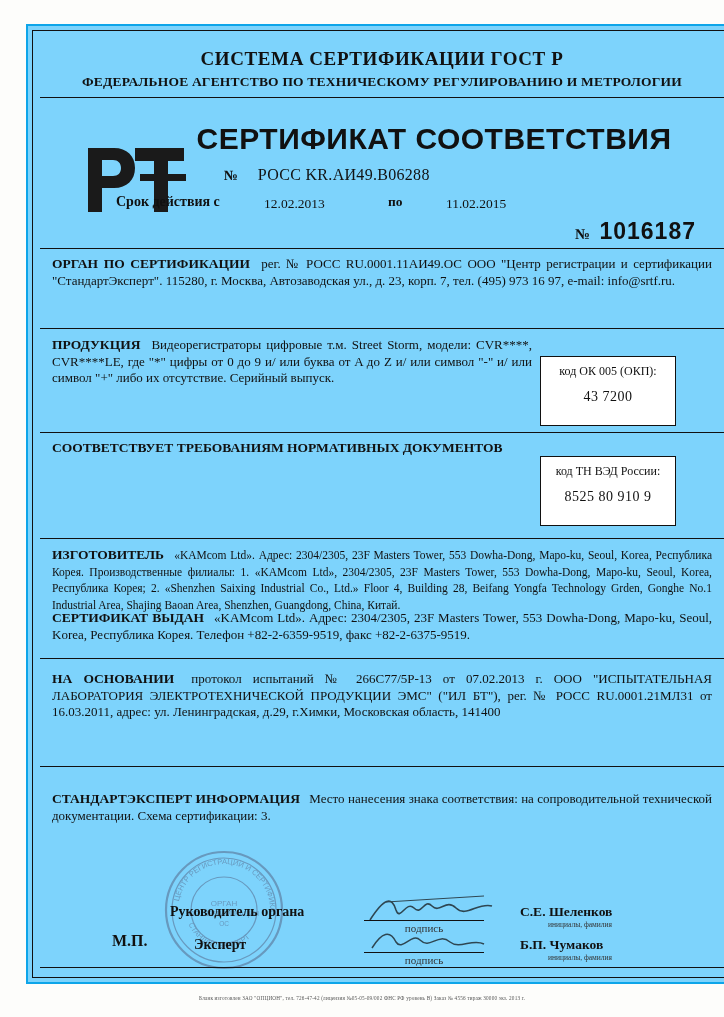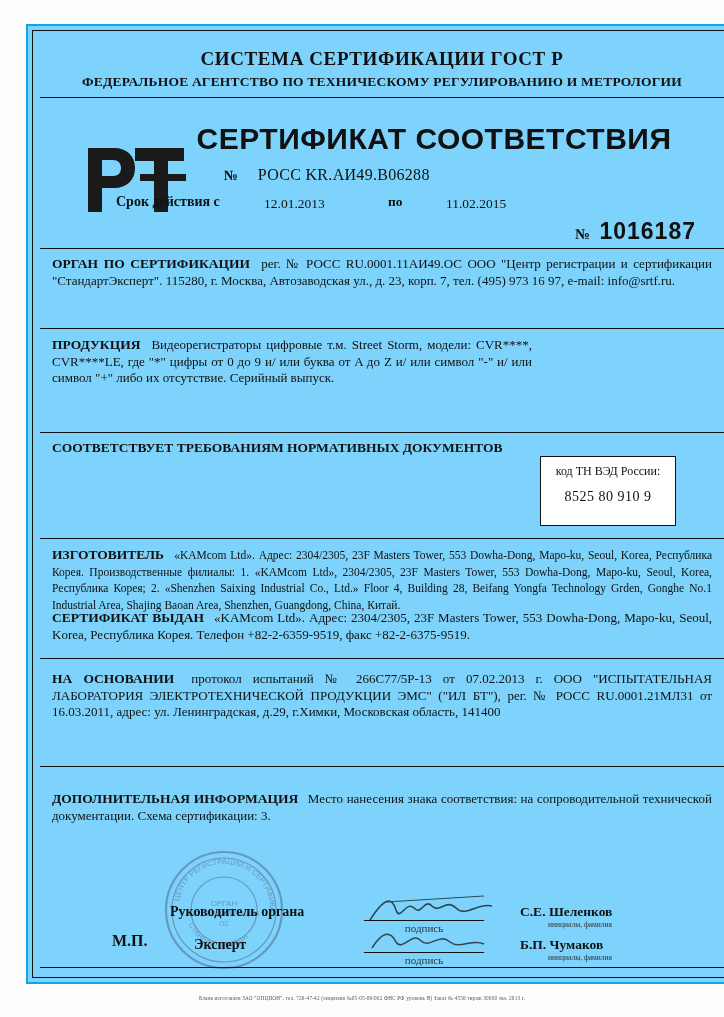--- a/index.html
+++ b/index.html
@@ -246,41 +246,45 @@
       </svg>
     </div>
 
     <div class="numrow">
       <span class="nsym">№</span>
       <span class="nval">РОСС KR.АИ49.В06288</span>
     </div>
 
     <div class="validrow">
       <span class="lbl">Срок действия с</span>
-      <span class="d1">12.01.2013</span>
+      <span class="d1">12.02.2013</span>
       <span class="po">по</span>
       <span class="d2">11.02.2015</span>
     </div>
 
     <div class="bignum">
       <span>№</span>
       <span class="bigval">1016187</span>
     </div>
 
     <div class="hr" style="top:222px;"></div>
     <div class="sec" style="left:24px; right:24px; top:229px;">
       <b class="lbl">ОРГАН ПО СЕРТИФИКАЦИИ</b>
       <span style="margin-left:6px;">рег. № РОСС RU.0001.11АИ49.ОС ООО "Центр регистрации и сертификации "СтандартЭксперт". 115280, г. Москва, Автозаводская ул., д. 23, корп. 7, тел. (495) 973 16 97, e-mail: info@srtf.ru.</span>
     </div>
 
     <div class="hr" style="top:302px;"></div>
     <div class="sec" style="left:24px; width:480px; top:310px;">
       <b class="lbl">ПРОДУКЦИЯ</b>
       <span style="margin-left:6px;">Видеорегистраторы цифровые т.м. Street Storm, модели: CVR****, CVR****LE, где "*" цифры от 0 до 9 и/ или буква от A до Z и/ или символ "-" и/ или символ "+" либо их отсутствие. Серийный выпуск.</span>
     </div>
+    <div class="rbox" style="left:512px; top:330px; width:136px; height:70px;">
+      <div class="rtitle">код ОК 005 (ОКП):</div>
+      <div class="rval">43 7200</div>
+    </div>
 
     <div class="hr" style="top:406px;"></div>
     <div class="sec" style="left:24px; width:480px; top:413px;">
       <div><b class="lbl">СООТВЕТСТВУЕТ ТРЕБОВАНИЯМ НОРМАТИВНЫХ ДОКУМЕНТОВ</b></div>
     </div>
     <div class="rbox" style="left:512px; top:430px; width:136px; height:70px;">
       <div class="rtitle">код ТН ВЭД России:</div>
       <div class="rval">8525 80 910 9</div>
     </div>
 
@@ -295,21 +299,21 @@
     </div>
 
     <div class="hr" style="top:632px;"></div>
     <div class="sec" style="left:24px; right:24px; top:644px;">
       <b class="lbl">НА ОСНОВАНИИ</b>
       <span style="margin-left:6px;">протокол испытаний № 266С77/5Р-13 от 07.02.2013 г. ООО "ИСПЫТАТЕЛЬНАЯ ЛАБОРАТОРИЯ ЭЛЕКТРОТЕХНИЧЕСКОЙ ПРОДУКЦИИ ЭМС" ("ИЛ БТ"), рег. № РОСС RU.0001.21МЛ31 от 16.03.2011, адрес: ул. Ленинградская, д.29, г.Химки, Московская область, 141400</span>
     </div>
 
     <div class="hr" style="top:740px;"></div>
     <div class="sec" style="left:24px; right:24px; top:764px;">
-      <b class="lbl">ДОПОЛНИТЕЛЬНАЯ ИНФОРМАЦИЯ</b>
+      <b class="lbl">СТАНДАРТЭКСПЕРТ ИНФОРМАЦИЯ</b>
       <span style="margin-left:6px;">Место нанесения знака соответствия: на сопроводительной технической документации. Схема сертификации: 3.</span>
     </div>
 
     <div class="stamp">
       <svg viewBox="0 0 128 128" width="128" height="128" aria-hidden="true">
         <defs>
           <path id="arcTop" d="M 18 64 A 46 46 0 0 1 110 64"></path>
           <path id="arcBot" d="M 26 64 A 38 38 0 0 0 102 64"></path>
         </defs>
         <circle cx="64" cy="64" r="58" fill="none" stroke="#4a4a6a" stroke-width="2.2"></circle>

